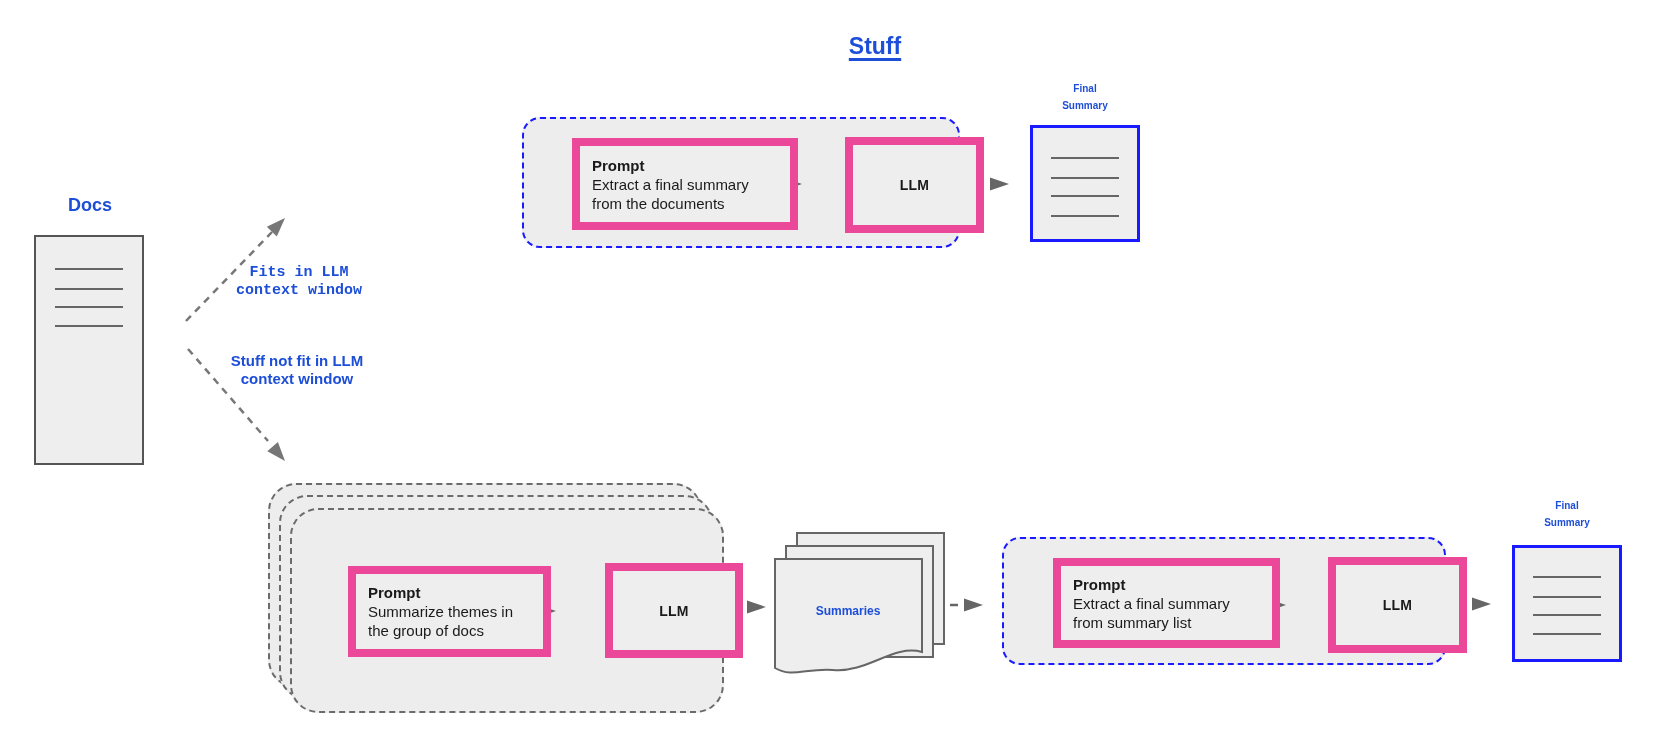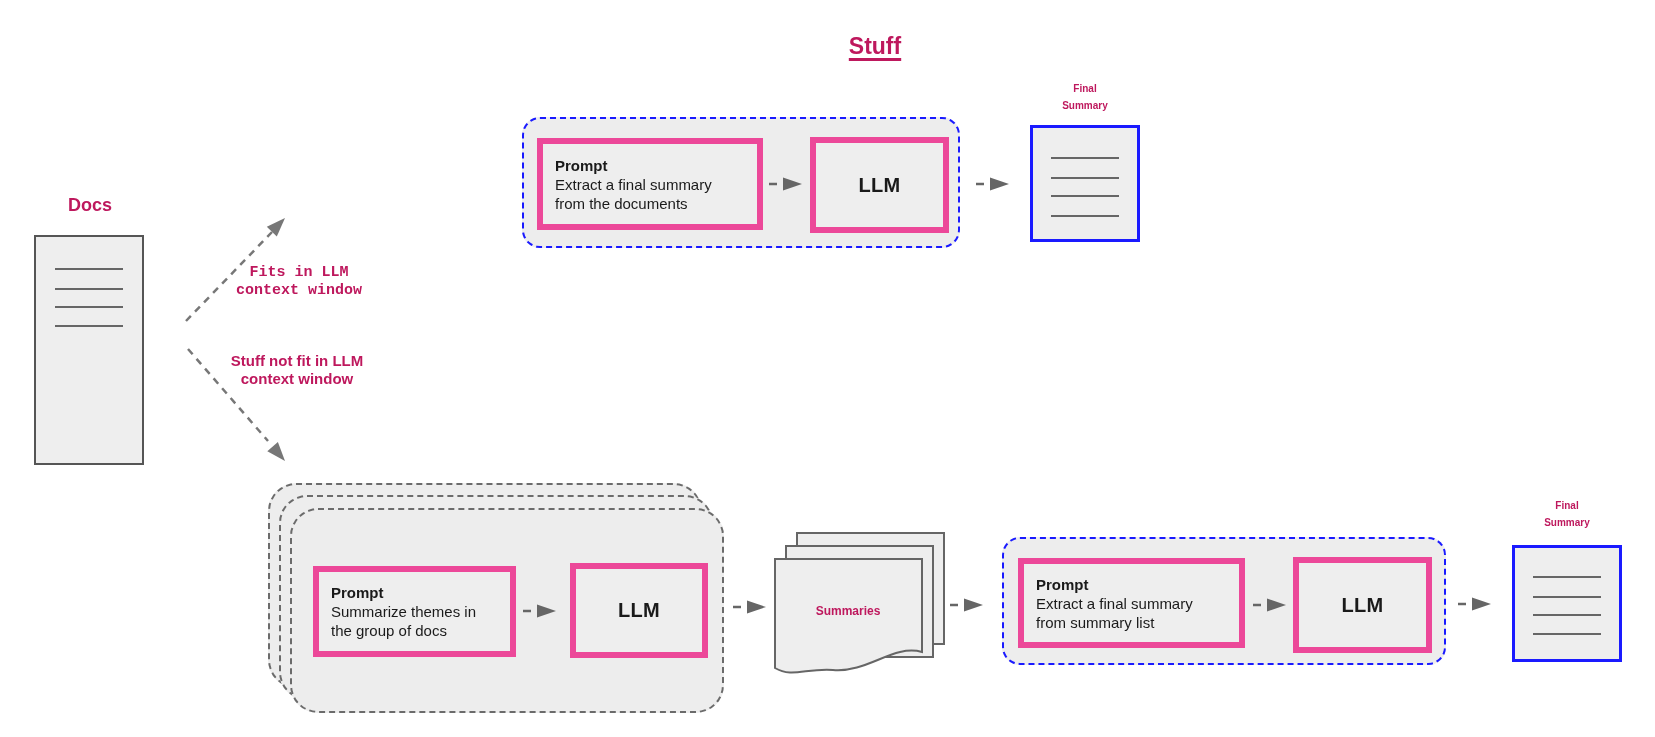--- a/index.html
+++ b/index.html
@@ -24,36 +24,37 @@
     background: #ededed;
     border-radius: 18px;
   }
   .container.blue-dash { border: 2.5px dashed #1a1aff; }
   .container.gray-dash { border: 2.5px dashed #6b6b6b; border-radius: 28px; }
 
   
   .box {
     position: absolute;
     background: #eeeeee;
-    border: 6px solid #ec4899;
+    border: 8px solid #ec4899;
+    margin-left: 35px;
   }
   .prompt-box {
     display: flex;
     flex-direction: column;
     justify-content: center;
     padding: 6px 12px;
     font-size: 15px;
     line-height: 19px;
   }
   .prompt-box .bold { font-weight: bold; }
   .llm-box {
     display: flex;
     align-items: center;
     justify-content: center;
-    font-size: 20px;
+    font-size: 14px;
     font-weight: bold;
     letter-spacing: 0.3px;
   }
 
   
   .doc {
     position: absolute;
     background: #eeeeee;
     border: 2px solid #555555;
   }
@@ -65,21 +66,21 @@
     width: 68px;
     height: 2px;
     background: #666666;
   }
 
   
   .label {
     position: absolute;
     text-align: center;
     font-weight: bold;
-    color: #be185d;
+    color: #1d4ed8;
   }
   .doc-title { font-size: 18px; }
   .section-title {
     font-size: 23px;
     text-decoration: underline;
     text-decoration-thickness: 2.5px;
     text-underline-offset: 4px;
   }
   .branch-label { font-size: 15px; line-height: 18px; }
   .final-label { font-size: 10px; line-height: 17px; }

